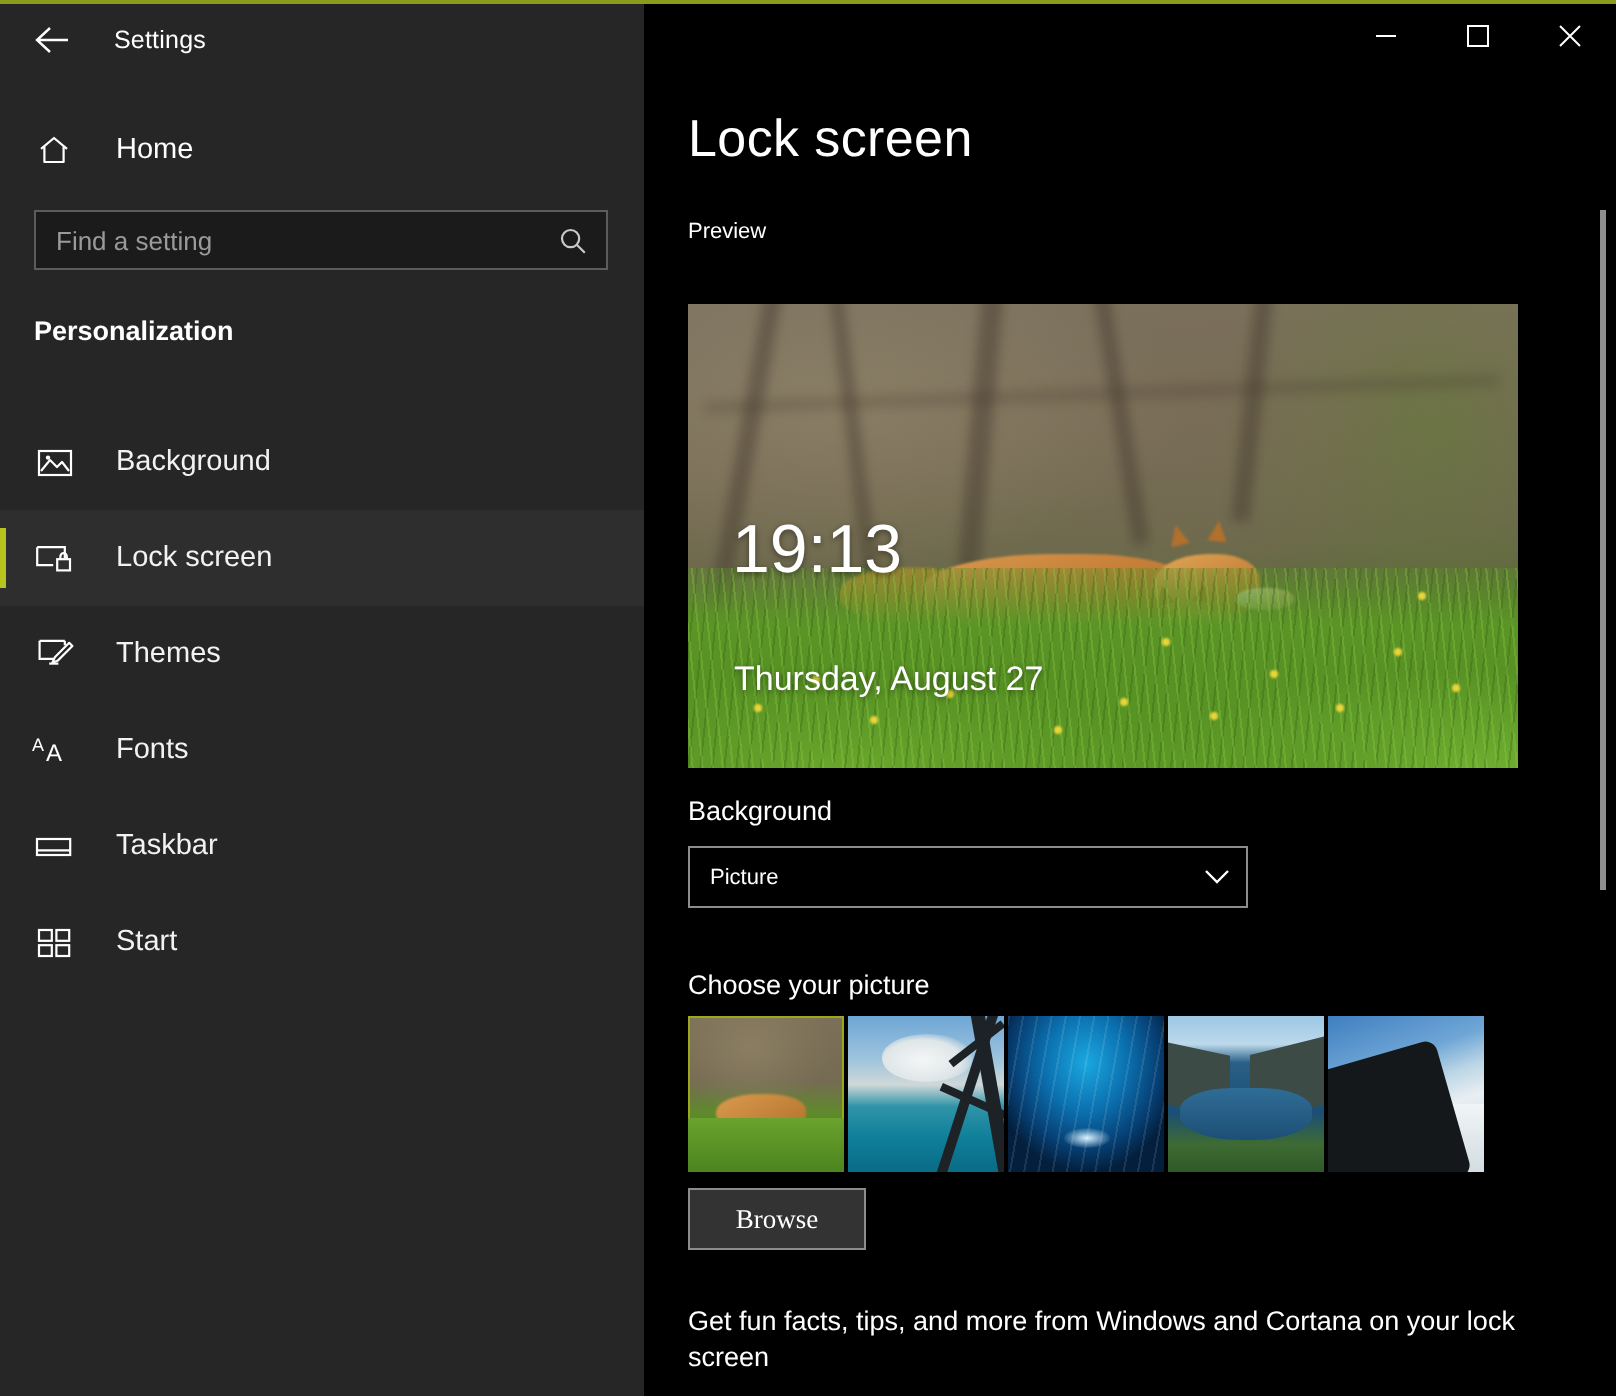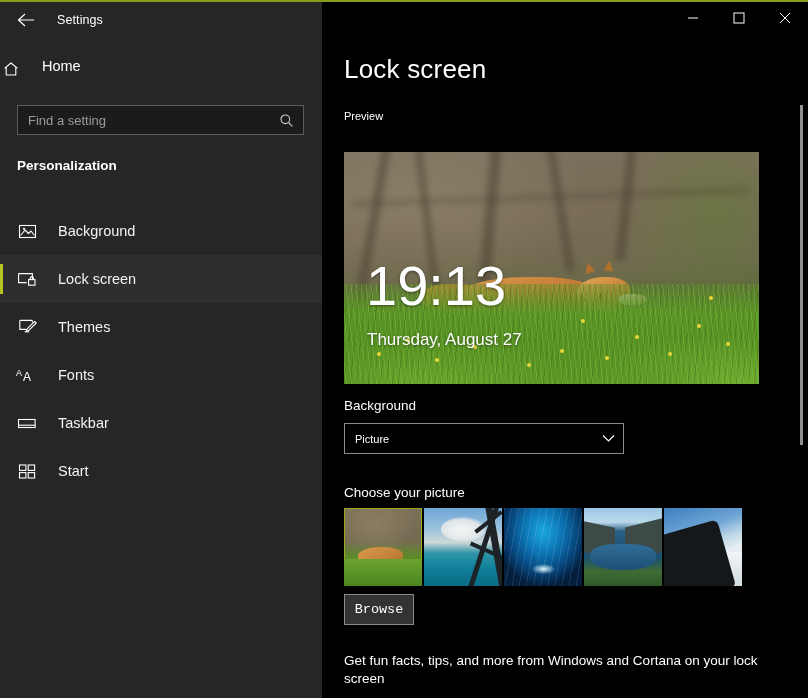--- a/index.html
+++ b/index.html
@@ -65,20 +65,22 @@
     margin-left: 11px;
     letter-spacing: 0.1px;
   }
 
   .home-row {
     position: absolute;
     top: 58px; left: 0;
     width: 288px;
     height: 34px;
     display: flex;
+    align-items: center;
+    padding-left: 16px;
   }
   .home-icon-wrap {
     width: 22px; height: 22px;
     display: flex; align-items: center; justify-content: center;
   }
   .home-label {
     color: #ffffff;
     font-size: 14.5px;
     margin-left: 20px;
   }
@@ -268,21 +270,21 @@
     border-radius: 45%;
     background: linear-gradient(120deg, #e3d7c4, #b89a72);
     filter: blur(0.5px);
   }
 
   .pv-clock {
     position: absolute;
     left: 22px;
     top: 106px;
     color: #ffffff;
-    font-size: 56px;
+    font-size: 34px;
     font-weight: 300;
     line-height: 1;
     text-shadow: 0 1px 3px rgba(0,0,0,0.45);
     font-family: "Liberation Sans", sans-serif;
   }
   .pv-date {
     position: absolute;
     left: 23px;
     top: 178px;
     color: #ffffff;
@@ -422,27 +424,27 @@
   .t5 .snow {
     position: absolute;
     right: 0; bottom: 0;
     width: 62%; height: 44%;
     background: linear-gradient(180deg, #f0f4f6 0%, #d3dde2 100%);
   }
 
   .browse-button {
     position: absolute;
     top: 594px; left: 22px;
-    width: 70px;
+    width: 89px;
     height: 31px;
     background: #333333;
     border: 1px solid #8c8c8c;
     color: #ffffff;
     font-size: 13.5px;
-    font-family: Liberation Mono, monospace;
+    font-family: Liberation Serif, serif;
     display: flex;
     align-items: center;
     justify-content: center;
   }
 
   .cortana-text {
     position: absolute;
     top: 652px; left: 22px;
     width: 440px;
     color: #ffffff;

